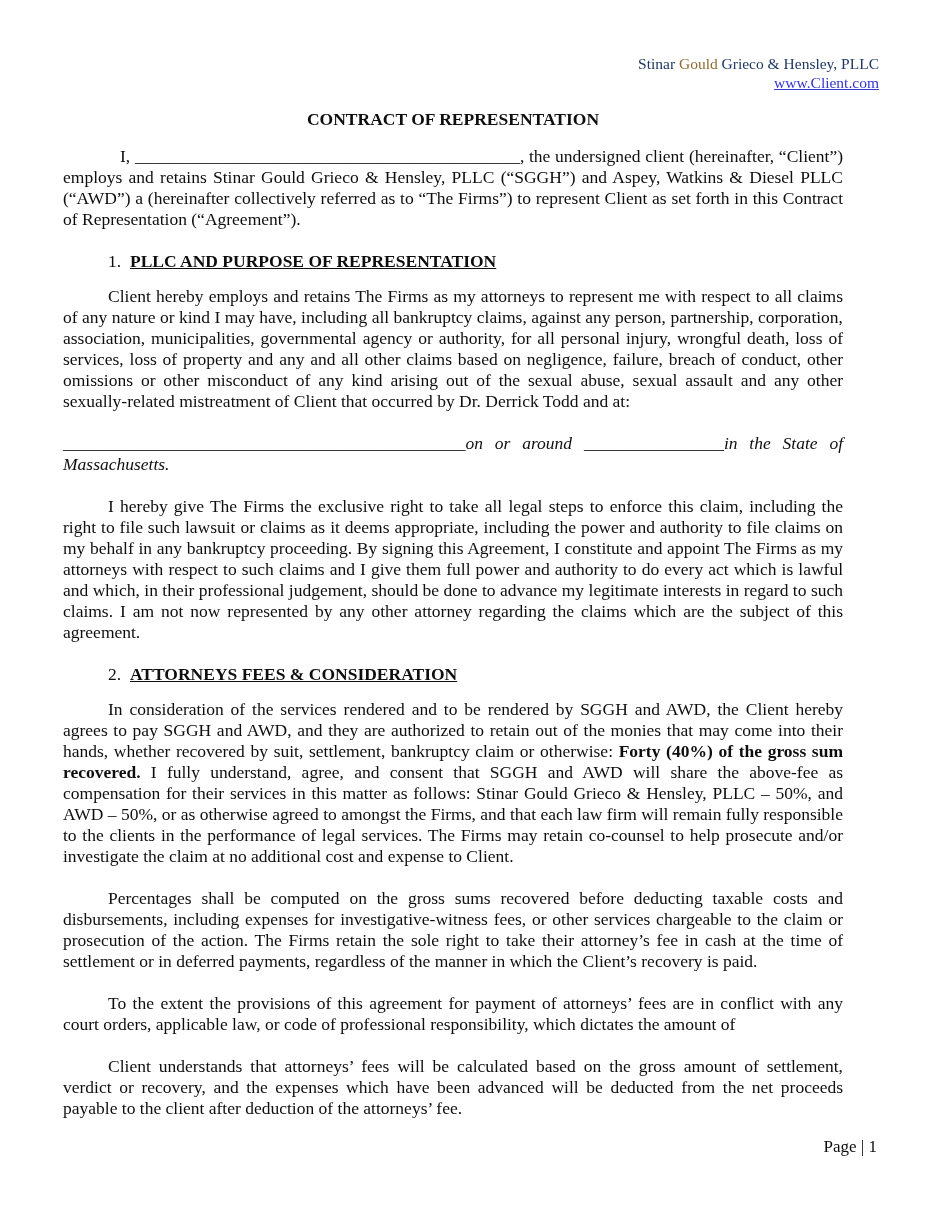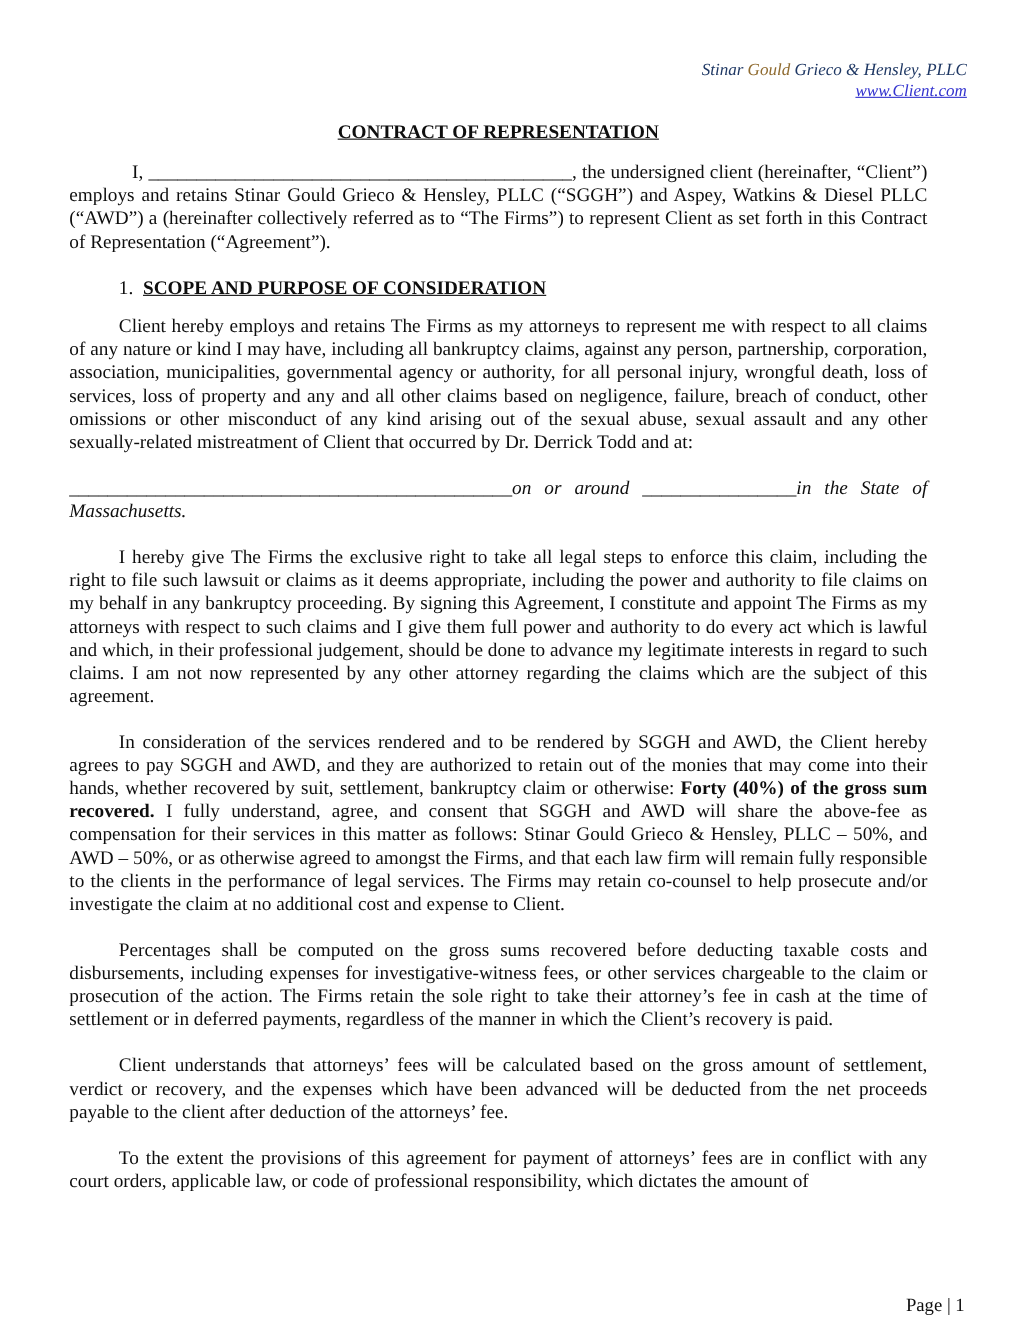--- a/index.html
+++ b/index.html
@@ -7,78 +7,78 @@
     position:relative;
     width:935px;height:1210px;
     background:#ffffff;
     font-family:"Liberation Serif","DejaVu Serif",serif;
     color:#0e0e0e;
     overflow:hidden;
   }
   .letterhead{
     position:absolute;top:54px;left:63px;right:56px;
     text-align:right;
-    font-size:15.5px;line-height:19px;font-style:italic;
+    font-size:15.5px;line-height:19px;
   }
   .c-navy{color:#1f3864;}
   .c-brown{color:#8f6b30;}
   .firm-url{
     color:#3434cf;
     text-decoration:underline;
     cursor:pointer;
   }
   .doc-title{
     position:absolute;top:109px;left:63px;width:780px;
     margin:0;text-align:center;
     font-size:17.5px;font-weight:bold;
   }
-  .doc-title span{text-decoration:underline;}
+  .doc-title span{}
   .doc-body{
     position:absolute;top:146px;left:63px;width:780px;
     font-size:17.5px;line-height:21px;
   }
   p.para{margin:0 0 21px;text-align:justify;text-indent:45px;}
   p.para.no-indent{text-indent:0;font-style:italic;}
   p.para.first{text-indent:57px;}
   .section-heading{margin:0 0 14px;padding-left:45px;font-weight:bold;font-size:17.5px;}
   .heading-num{display:inline-block;width:22px;font-weight:normal;}
   .heading-text{text-decoration:underline;}
   .b{font-weight:bold;}
   .u{}
   .footer{
     position:absolute;top:1137px;right:58px;
     font-size:17px;
-    margin-top:40px;
   }
 </style>
 </head>
 <body>
 
 <div class="page">
 
   <div class="letterhead">
     <div class="firm-name">
       <span class="c-navy">Stinar </span><span class="c-brown">Gould</span><span class="c-navy"> Grieco &amp; Hensley, PLLC</span>
     </div>
     <div>
       <a class="firm-url">www.Client.com</a>
     </div>
   </div>
 
   <h1 class="doc-title"><span>CONTRACT OF REPRESENTATION</span></h1>
 
   <div class="doc-body" id="doc-body">
       <p class="para first"><span>I, ____________________________________________, the undersigned client (hereinafter, “Client”) employs and retains Stinar Gould Grieco &amp; Hensley, PLLC (“SGGH”) and Aspey, Watkins &amp; Diesel PLLC (“AWD”) a (hereinafter collectively referred as to “The Firms”) to represent Client as set forth in this Contract of Representation (“Agreement”).</span></p>
-      <div class="section-heading"><span class="heading-num">1.</span><span class="heading-text">SCOPE AND PURPOSE OF CONSIDERATION</span></div>
+      <div class="section-heading"><span class="heading-num">1.</span><span class="heading-text">PLLC AND PURPOSE OF REPRESENTATION</span></div>
       <p class="para"><span>Client hereby employs and retains The Firms as my attorneys to represent me with respect to all claims of any nature or kind I may have, including all bankruptcy claims, against any person, partnership, corporation, association, municipalities, governmental agency or authority, for all personal injury, wrongful death, loss of services, loss of property and any and all other claims based on negligence, failure, breach of conduct, other omissions or other misconduct of any kind arising out of the sexual abuse, sexual assault and any other sexually-related mistreatment of Client that occurred by Dr. Derrick Todd and at:</span></p>
       <p class="para no-indent"><span>______________________________________________on or around ________________in the State of Massachusetts.</span></p>
       <p class="para"><span>I hereby give The Firms the exclusive right to take all legal steps to enforce this claim, including the right to file such lawsuit or claims as it deems appropriate, including the power and authority to file claims on my behalf in any bankruptcy proceeding. By signing this Agreement, I constitute and appoint The Firms as my attorneys with respect to such claims and I give them full power and authority to do every act which is lawful and which, in their professional judgement, should be done to advance my legitimate interests in regard to such claims. I am not now represented by any other attorney regarding the claims which are the subject of this agreement.</span></p>
+      <div class="section-heading"><span class="heading-num">2.</span><span class="heading-text">ATTORNEYS FEES &amp; CONSIDERATION</span></div>
       <p class="para"><span>In consideration of the services rendered and to be rendered by SGGH and AWD, the Client hereby agrees to pay SGGH and AWD, and they are authorized to retain out of the monies that may come into their hands, whether recovered by suit, settlement, bankruptcy claim or otherwise: </span><span class="b">Forty (40%) of the gross sum recovered.</span><span> I fully understand, agree, and consent that SGGH and AWD will share the above-fee as compensation for their services in this matter as follows: Stinar Gould Grieco &amp; Hensley, PLLC – 50%, and AWD – 50%, or as otherwise agreed to amongst the Firms, and that each law firm will remain fully responsible to the clients in the performance of legal services. The Firms may retain co-counsel to help prosecute and/or investigate the claim at </span><span class="u">no</span><span> additional cost and expense to Client.</span></p>
       <p class="para"><span>Percentages shall be computed on the gross sums recovered before deducting taxable costs and disbursements, including expenses for investigative-witness fees, or other services chargeable to the claim or prosecution of the action. The Firms retain the sole right to take their attorney’s fee in cash at the time of settlement or in deferred payments, regardless of the manner in which the Client’s recovery is paid.</span></p>
+      <p class="para"><span>To the extent the provisions of this agreement for payment of attorneys’ fees are in conflict with any court orders, applicable law, or code of professional responsibility, which dictates the amount of</span></p>
       <p class="para"><span>Client understands that attorneys’ fees will be calculated based on the gross amount of settlement, verdict or recovery, and the expenses which have been advanced will be deducted from the net proceeds payable to the client after deduction of the attorneys’ fee.</span></p>
-      <p class="para"><span>To the extent the provisions of this agreement for payment of attorneys’ fees are in conflict with any court orders, applicable law, or code of professional responsibility, which dictates the amount of</span></p>
     </div>
 
   <div class="footer">
     <span>Page | 1</span>
   </div>
 
 </div>
 
 </body></html>

